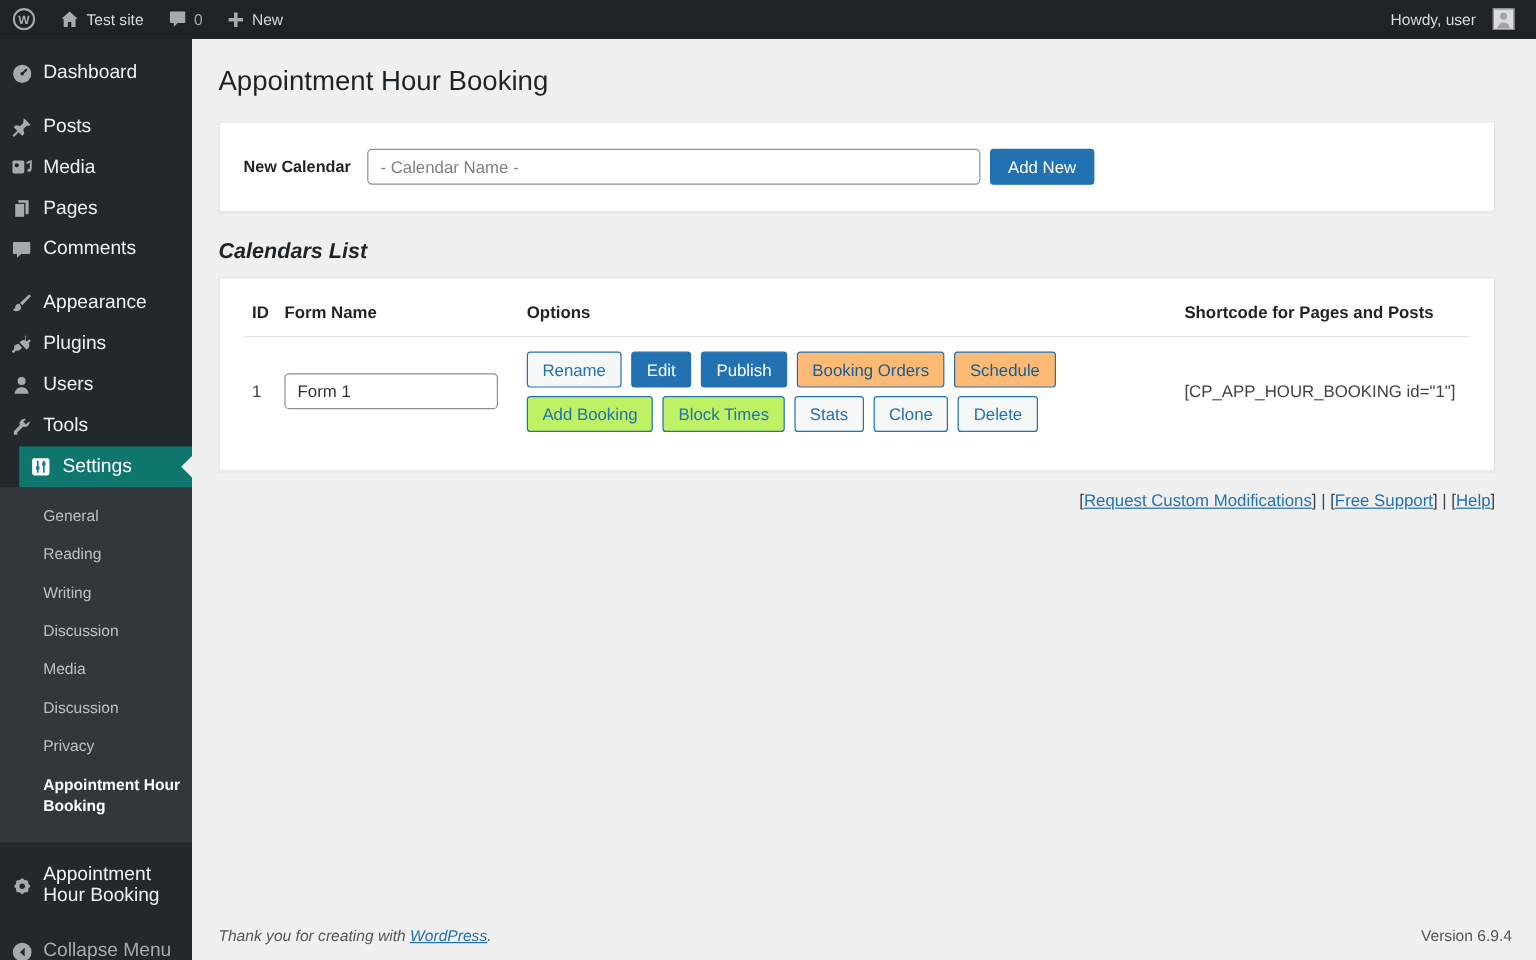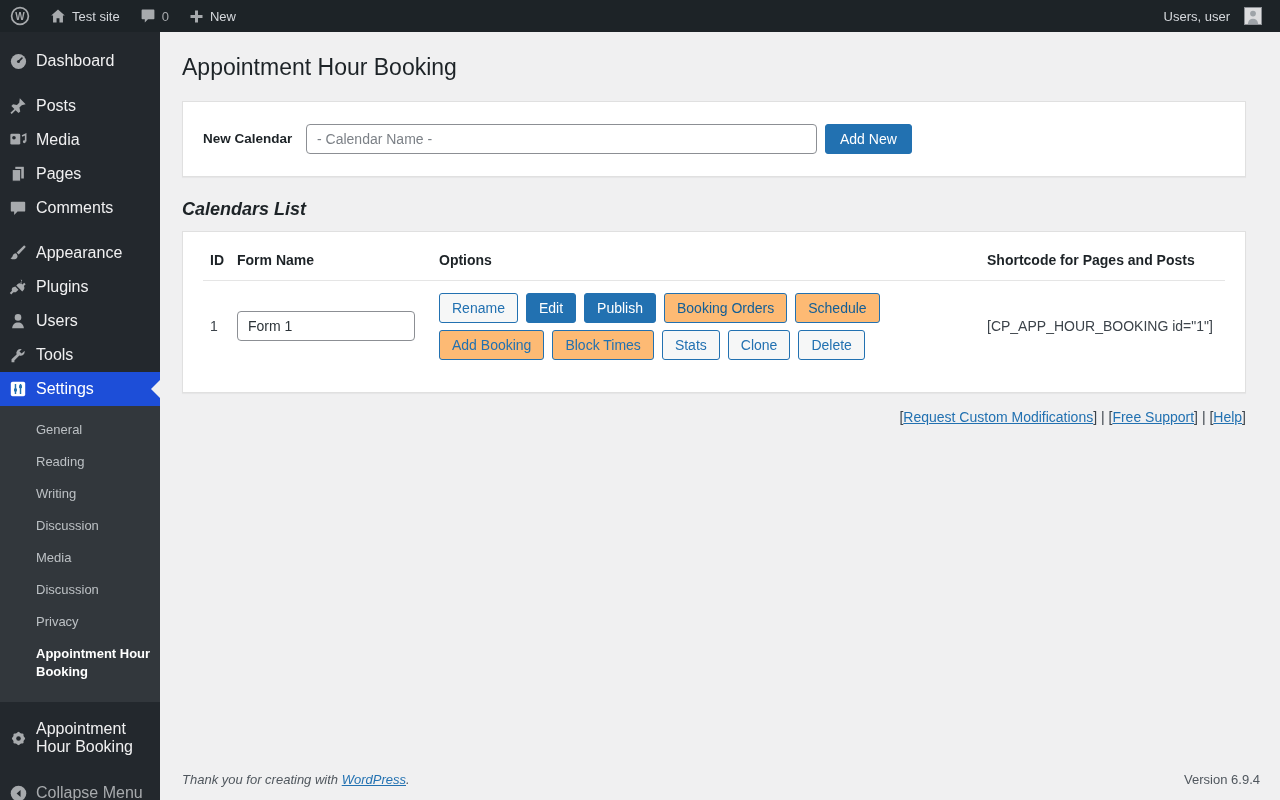--- a/index.html
+++ b/index.html
@@ -16,21 +16,21 @@
   .avatar { width:18px; height:18px; background:#dcdcde; border:1px solid #8c8f94; margin-left:8px; display:flex; align-items:flex-end; justify-content:center; overflow:hidden; }
   .wp-logo { color:#a7aaad; }
 
   
   .sidebar { position:fixed; top:32px; left:0; bottom:0; width:160px; background:#23282d; color:#f0f0f1; z-index:40; }
   .menu { list-style:none; padding-top:12px; font-size:16px; }
   .menu-item { display:flex; align-items:center; min-height:34px; padding-left:8px; cursor:pointer; color:#f0f0f1; position:relative; }
   .menu-item .micon { width:20px; height:20px; color:#a7aaad; flex:0 0 20px; display:flex; align-items:center; justify-content:center; }
   .menu-item .mlabel { margin-left:8px; line-height:18px; padding:4px 4px 4px 0; }
   .menu-sep { height:11px; }
-  .menu-item.active { background:#1d4ed8; color:#fff; }
+  .menu-item.active { background:#0f766e; color:#fff;margin-left:16px; }
   .menu-item.active .micon { color:#fff; }
   .menu-item.active::after { content:""; position:absolute; right:0; top:50%; transform:translateY(-50%);
                              border:9px solid transparent; border-right-color:#f0f0f1; border-left-width:0; }
   .submenu { list-style:none; background:#32373c; padding:8px 0 14px; font-size:13px; }
   .submenu li { padding:7px 8px 7px 36px; color:#bcc0c4; cursor:pointer; line-height:18px; }
   .submenu li.current { color:#fff; font-weight:bold; }
   .menu-item.two-line { margin-top:14px; }
   .collapse-item { margin-top:16px; color:#a7aaad; }
 
   
@@ -43,21 +43,21 @@
   .field-label { font-weight:bold; font-size:13.5px; color:#1d2327; width:103px; flex:0 0 103px; }
   .text-input { height:30px; border:1px solid #8c8f94; border-radius:4px; padding:0 10px; font-size:14px; color:#2c3338;
                 font-family:"Liberation Sans", sans-serif; background:#fff; }
   .text-input::placeholder { color:#7c8187; opacity:1; }
   .calendar-name-input { width:511px; }
   .btn { display:inline-block; border-radius:3px; border:1px solid #2271b1; font-size:14px; padding:4px 12px; cursor:pointer;
          font-family:"Liberation Sans", sans-serif; line-height:20px; }
   .btn-primary { background:#2271b1; color:#fff; }
   .btn-default { background:#f6f7f7; color:#2271b1; }
   .btn-steel   { background:#fdba74; color:#135e96; }
-  .btn-cyan    { background:#fdba74; color:#2271b1; }
+  .btn-cyan    { background:#bef264; color:#2271b1; }
   .add-new-btn { margin-left:8px; padding:4px 14px; }
 
   .section-heading { font-size:18px; font-weight:bold; color:#1d2327; margin:22px 0 11px;font-style:italic; }
   .table-card { padding:18px 20px 32px; }
   .tgrid { display:grid; grid-template-columns:34px 202px 1fr 238px; align-items:center; }
   .thead { font-weight:bold; color:#1d2327; padding:2px 0 12px; border-bottom:1px solid #e5e5e5; align-items:baseline; }
   .tbody { padding-top:12px; }
   .cell-id { padding-left:7px; }
   .form-name-input { width:178px; }
   .options-cell { display:flex; flex-wrap:wrap; gap:7px 8px; max-width:500px; }
@@ -103,21 +103,21 @@
       <span>
         <svg width="15" height="15" viewBox="0 0 20 20" fill="#a7aaad">
             <path d="M8 2h4v6h6v4h-6v6H8v-6H2V8h6z"></path>
           </svg>
       </span>
       <span>New</span>
     </div>
   </div>
   <div class="ab-right">
     <div class="ab-item">
-      <span>Users, user</span>
+      <span>Howdy, user</span>
       <span class="avatar">
         <svg width="16" height="16" viewBox="0 0 20 20" fill="#9ea3a8">
             <circle cx="10" cy="7" r="3.6"></circle>
             <path d="M3.5 20c.4-4.4 3-6.6 6.5-6.6s6.1 2.2 6.5 6.6z"></path>
           </svg>
       </span>
     </div>
   </div>
 </div>
 

